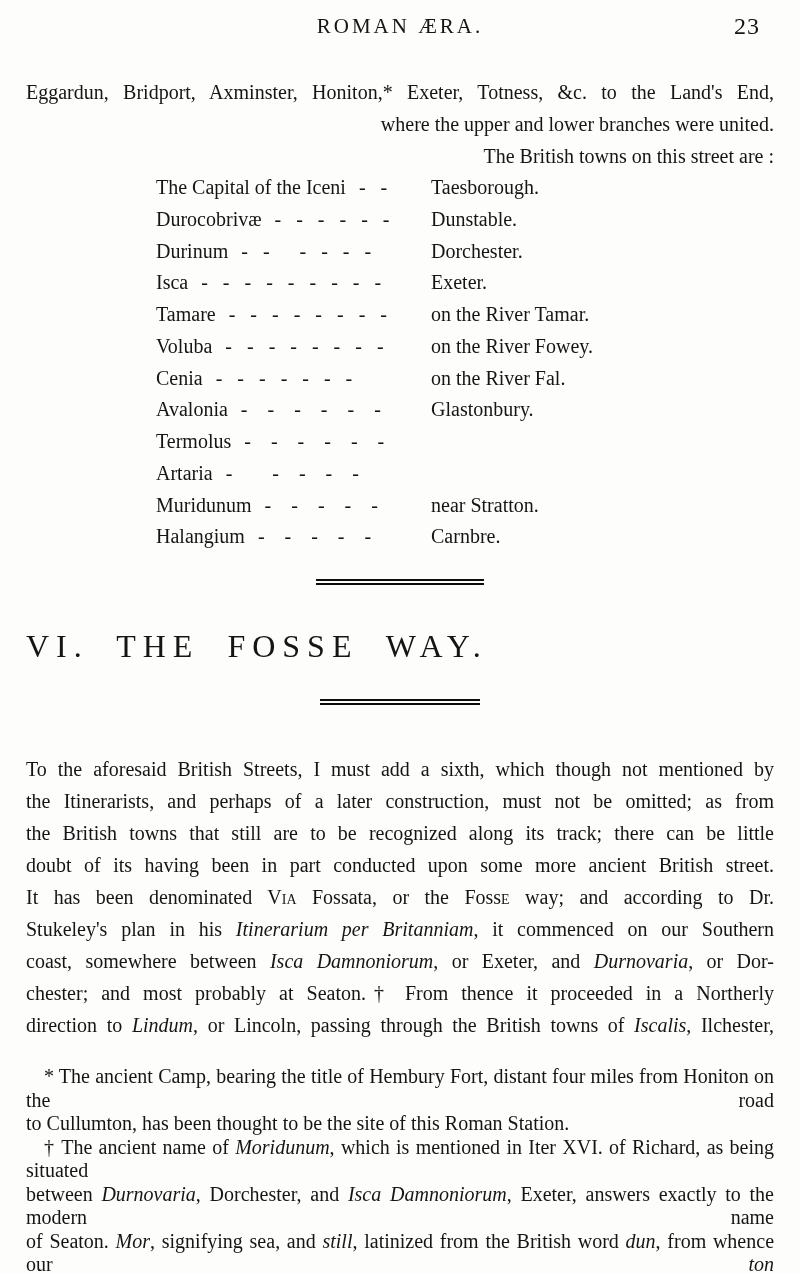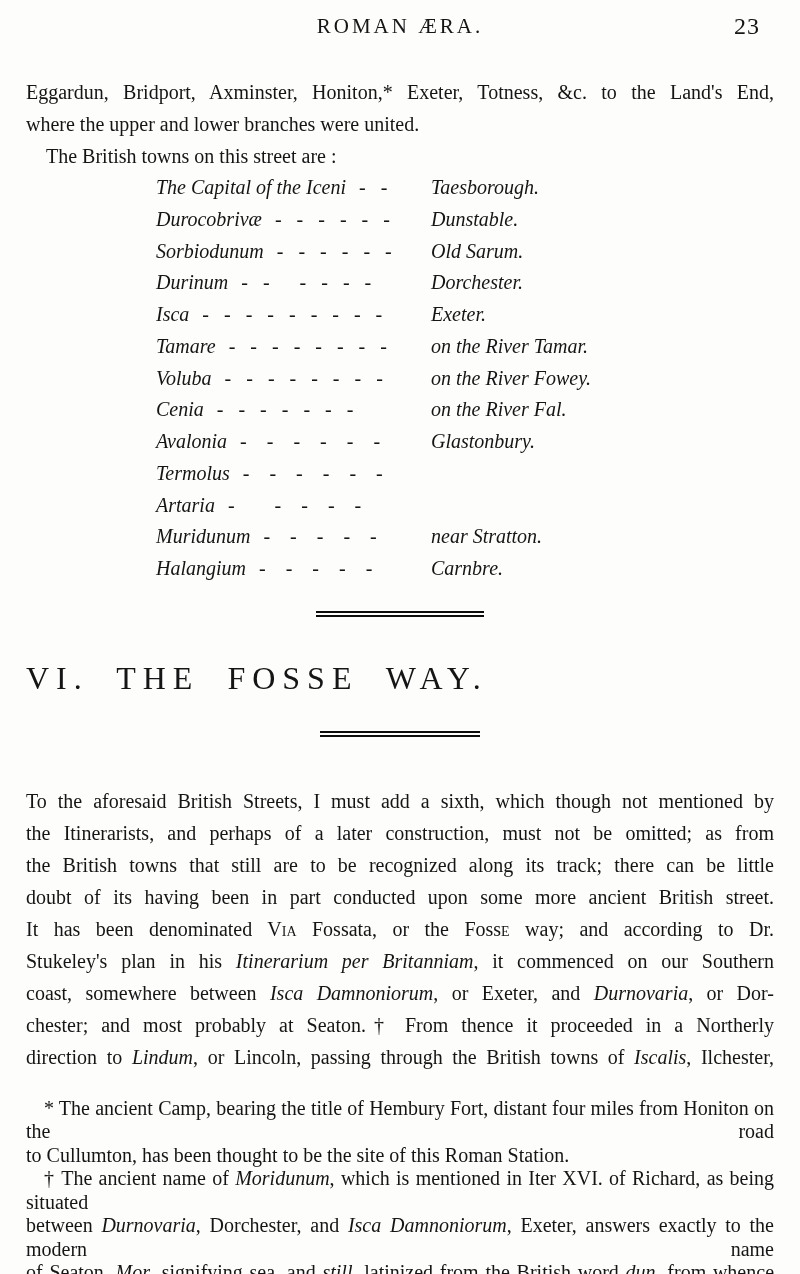--- a/index.html
+++ b/index.html
@@ -14,28 +14,28 @@
     box-sizing:border-box;
   }
   .content{padding:0 26px;}
 
   
   .running-head{position:relative;padding-top:14px;height:28px;}
   .head-title{text-align:center;font-size:21px;letter-spacing:3px;}
   .page-num{position:absolute;right:40px;top:13px;font-size:24px;letter-spacing:1px;}
 
   
-  .line{display:block;line-height:32px;}
+  .line{display:block;line-height:32px;text-align:right;}
   .just{text-align:justify;text-align-last:justify;}
   .indent{padding-left:20px;}
 
   .intro{margin:34px 0 0;}
 
   
-  .town-list{margin:0;font-style:italic;}
+  .town-list{margin:0;}
   .town-row{position:relative;line-height:31.75px;}
   .town-name{margin-left:130px;}
   .dash{white-space:pre;margin-left:13px;}
   .list1 .dash{word-spacing:10px;}
   .list2 .dash{word-spacing:15px;}
   .place{position:absolute;left:405px;top:0;}
 
   
   .rule{height:2px;border-top:2px solid #0c0c0c;border-bottom:2px solid #0c0c0c;}
   .rule1{width:168px;margin:26px auto 0;}
@@ -72,21 +72,20 @@
     <p class="intro">
         <span class="line just">Eggardun, Bridport, Axminster, Honiton,* Exeter, Totness, &amp;c. to the Land's End,</span>
         <span class="line">where the upper and lower branches were united.</span>
       </p>
 
     <div class="line indent">The British towns on this street are :</div>
 
     <div class="town-list list1">
       <div class="town-row"><span class="town-name">The Capital of the Iceni</span><span class="dash">- -</span><span class="place">Taesborough.</span></div>
       <div class="town-row"><span class="town-name">Durocobrivæ</span><span class="dash">- - - - - -</span><span class="place">Dunstable.</span></div>
-      <div class="town-row"><span class="town-name">Sorbiodunum</span><span class="dash">- - - - - -</span><span class="place">Old Sarum.</span></div>
       <div class="town-row"><span class="town-name">Durinum</span><span class="dash">- -  - - - -</span><span class="place">Dorchester.</span></div>
       <div class="town-row"><span class="town-name">Isca</span><span class="dash">- - - - - - - - -</span><span class="place">Exeter.</span></div>
       <div class="town-row"><span class="town-name">Tamare</span><span class="dash">- - - - - - - -</span><span class="place">on the River Tamar.</span></div>
       <div class="town-row"><span class="town-name">Voluba</span><span class="dash">- - - - - - - -</span><span class="place">on the River Fowey.</span></div>
       <div class="town-row"><span class="town-name">Cenia</span><span class="dash">- - - - - - -</span><span class="place">on the River Fal.</span></div>
     </div>
 
 
     <div class="town-list list2">
       <div class="town-row"><span class="town-name">Avalonia</span><span class="dash">- - - - - -</span><span class="place">Glastonbury.</span></div>

